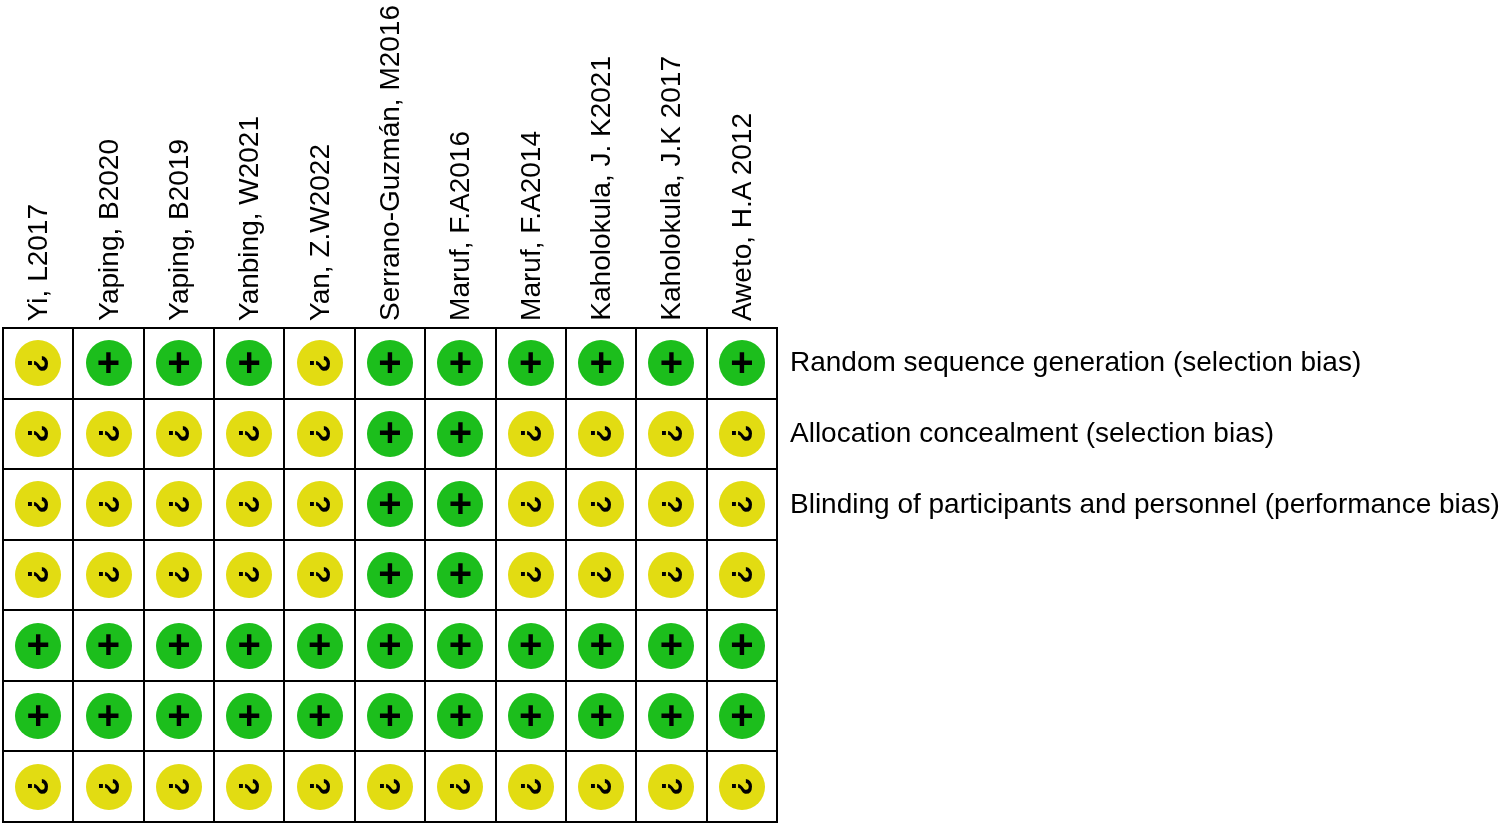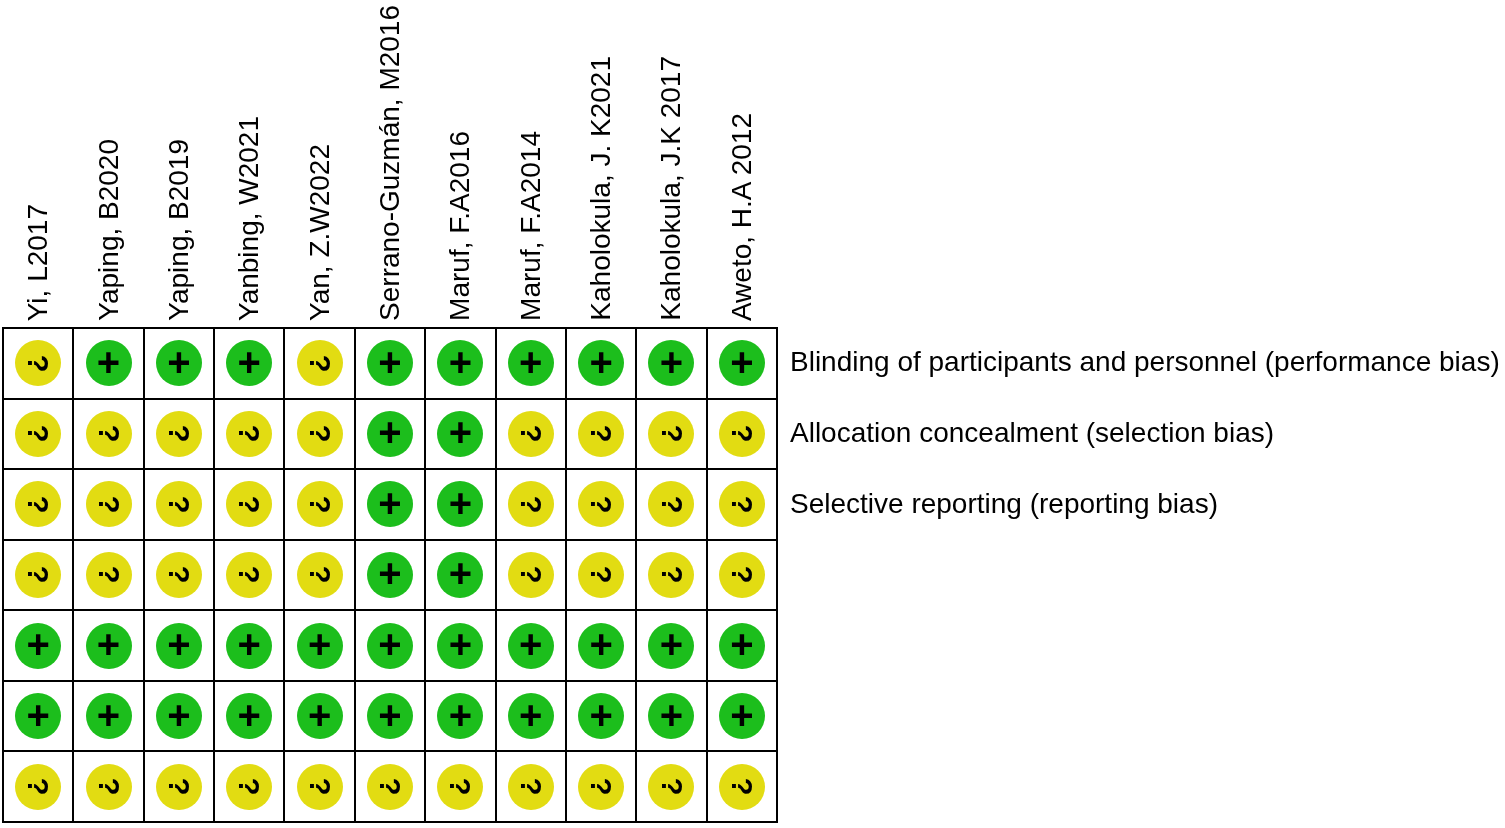--- a/index.html
+++ b/index.html
@@ -524,17 +524,17 @@
           <span class="sym sym-unclear">?</span>
         </div>
       </div>
       <div class="cell">
         <div class="dot" style="background: rgb(226, 220, 18);">
           <span class="sym sym-unclear">?</span>
         </div>
       </div>
     </div>
   <div class="label-col">
+      <div class="rlabel">Random sequence generation (selection bias)</div>
+      <div class="rlabel">Allocation concealment (selection bias)</div>
       <div class="rlabel">Blinding of participants and personnel (performance bias)</div>
-      <div class="rlabel">Allocation concealment (selection bias)</div>
-      <div class="rlabel">Selective reporting (reporting bias)</div>
     </div>
 </div>
 
 </body></html>

